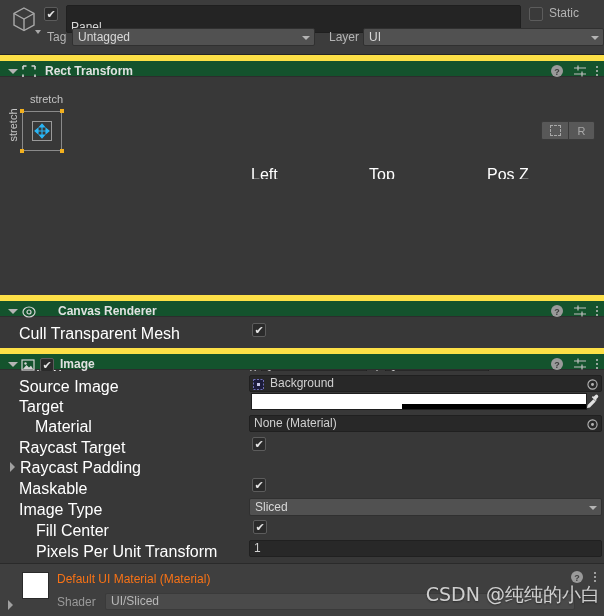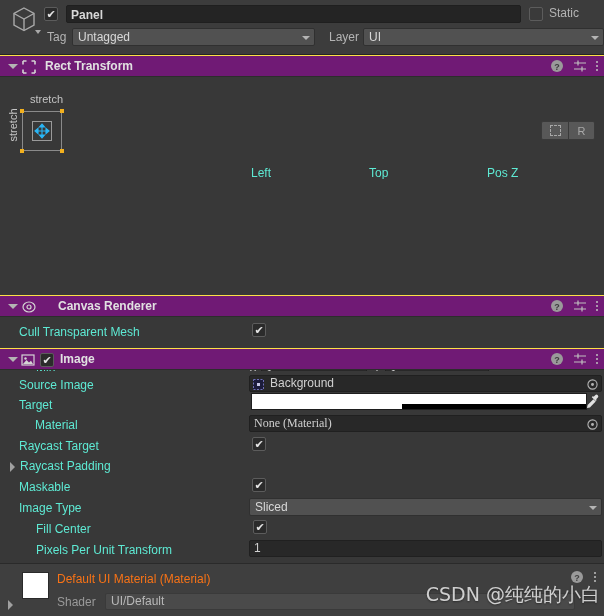--- a/index.html
+++ b/index.html
@@ -22,54 +22,54 @@
     width: 14px; height: 14px; background: #c4c4c4; border: 1px solid #9a9a9a;
     border-radius: 2px; display: inline-flex; align-items: center; justify-content: center;
     color: #1a1a1a; font-size: 11px; line-height: 1; vertical-align: middle;
   }
   .cb.off { background: #3a3a3a; border-color: #5c5c5c; color: transparent; }
   .cb.dark { background: #2b2b2b; border-color: #5c5c5c; color: #e4e4e4; }
   .name-cb { position: absolute; left: 0; top: 2px; }
   .name-field {
     position: absolute; left: 22px; top: 0; width: 455px; height: 18px;
     background: #242424; border: 1px solid #1f1f1f; border-radius: 2px;
-    color: #d8d8d8; font-size: 12px; padding: 1px 4px; line-height: 16px; font-weight: bold;
+    color: #d8d8d8; font-size: 12px; padding: 13px 4px; line-height: 16px;
   }
   .static-box { position: absolute; left: 485px; top: 2px; }
   .static-lbl { position: absolute; left: 505px; top: 1px; font-size: 12px; color: #b4b4b4; }
 
   .tag-row { position: absolute; left: 44px; top: 28px; right: 4px; height: 19px; }
   .tag-lbl { position: absolute; left: 3px; top: 2px; font-size: 12px; color: #b4b4b4; }
   .layer-lbl { position: absolute; left: 285px; top: 2px; font-size: 12px; color: #b4b4b4; }
   .dropdown {
     position: absolute; height: 18px; background: #515151; border: 1px solid #303030;
     border-radius: 2px; color: #d8d8d8; font-size: 12px; padding: 1px 16px 1px 5px; line-height: 15px;
   }
   .dropdown .dd-arrow { position: absolute; right: 4px; top: 7px; }
   .tag-dd { left: 28px; top: 0; width: 243px; }
   .layer-dd { left: 319px; top: 0; width: 241px; }
 
   .arrow-dn { width: 0; height: 0; border-left: 4px solid transparent; border-right: 4px solid transparent; border-top: 4px solid #b4b4b4; }
 
   
   .comp-header {
-    position: relative; height: 22px; background: #701a75;
-    border-top: 1px solid #fde047; border-bottom: 1px solid #2d2d2d;
+    position: relative; height: 22px; background: #14532d;
+    border-top: 6px solid #fde047; border-bottom: 1px solid #2d2d2d;
   }
   .comp-header .foldout { position: absolute; left: 8px; top: 8px; }
   .comp-title { position: absolute; font-size: 12px; font-weight: bold; color: #e1e1e1; top: 3px; }
   .hdr-icons { position: absolute; right: 6px; top: 3px; display: flex; gap: 9px; align-items: center; }
   .ico { width: 14px; height: 14px; display: block; }
 
   .foldout-tri { width: 0; height: 0; border-left: 5px solid transparent; border-right: 5px solid transparent; border-top: 5px solid #b4b4b4; }
   .foldout-tri.closed { border-top: 5px solid transparent; border-bottom: 5px solid transparent; border-left: 5px solid #a0a0a0; border-right: none; }
 
   
   .section { position: relative; background: #383838; }
-  .lbl { position: absolute; font-size: 12px; color: #5eead4; white-space: nowrap; }
+  .lbl { position: absolute; font-size: 16px; color: #ffffff; white-space: nowrap; }
   .field {
     position: absolute; height: 17px; background: #282828; border: 1px solid #202020;
     border-radius: 2px; color: #d0d0d0; font-size: 12px; padding: 0 4px; line-height: 15px;
   }
   .axis { position: absolute; font-size: 12px; color: #c4c4c4; }
 
   
   .rt-body { position: relative; height: 102px; }
   .anchor-widget { position: absolute; left: 12px; top: 28px; width: 56px; height: 52px; }
   .aw-outer { position: absolute; left: 10px; top: 6px; width: 40px; height: 40px; border: 1px solid #8a8a8a; }
@@ -343,21 +343,21 @@
       <span>Background</span>
       <svg style="position:absolute;right:3px;top:3px;" width="11" height="11" viewBox="0 0 12 12">
         <circle cx="6" cy="6" r="5" fill="none" stroke="#b4b4b4" stroke-width="1.2"></circle>
         <circle cx="6" cy="6" r="1.6" fill="#b4b4b4"></circle>
       </svg>
     </div>
 
     <span class="lbl" style="left:19px;top:27px;">Target</span>
 
     <span class="lbl" style="left:19px;top:47px;margin-left:16px;">Material</span>
-    <div class="field" style="left:249px;top:44px;width:353px;font-family:Liberation Serif, serif;">
+    <div class="field" style="left:249px;top:44px;width:353px;">
       <span>None (Material)</span>
       <svg style="position:absolute;right:3px;top:3px;" width="11" height="11" viewBox="0 0 12 12">
         <circle cx="6" cy="6" r="5" fill="none" stroke="#b4b4b4" stroke-width="1.2"></circle>
         <circle cx="6" cy="6" r="1.6" fill="#b4b4b4"></circle>
       </svg>
     </div>
 
     <span class="lbl" style="left:19px;top:68px;">Raycast Target</span>
     <span class="cb dark" style="position:absolute;left:252px;top:66px;">✔</span>
 
@@ -390,21 +390,21 @@
       <path d="M12.8 2.2 a1.8 1.8 0 0 0 -2.6 0 L8.6 3.8 l-0.7 -0.7 l-1.1 1.1 l3.9 3.9 l1.1 -1.1 l-0.7 -0.7 l1.6 -1.6 a1.8 1.8 0 0 0 0.1 -2.5 Z" fill="#e0e0e0"></path>
       <path d="M8.4 6.3 L2.6 12.1 L2 15 l2.9 -0.6 l5.8 -5.8 Z" fill="#e0e0e0"></path>
     </svg>
   </span>
 
   <div class="mat-footer">
     <span class="mat-foldout foldout-tri closed"></span>
     <div class="mat-swatch"></div>
     <span class="mat-title">Default UI Material (Material)</span>
     <span class="mat-shader-lbl">Shader</span>
-    <div class="mat-shader-val">UI/Default</div>
+    <div class="mat-shader-val">UI/Sliced</div>
     <span class="mat-icons">
       <span>
         <svg class="ico" viewBox="0 0 14 14">
             <circle cx="7" cy="7" r="6" fill="#9a9a9a"></circle>
             <text x="7" y="10.5" font-size="9" text-anchor="middle" fill="#3f3f3f" font-family="Liberation Sans, sans-serif" font-weight="bold">?</text>
           </svg>
       </span>
       <span class="dots">
           <i></i>
           <i></i>

